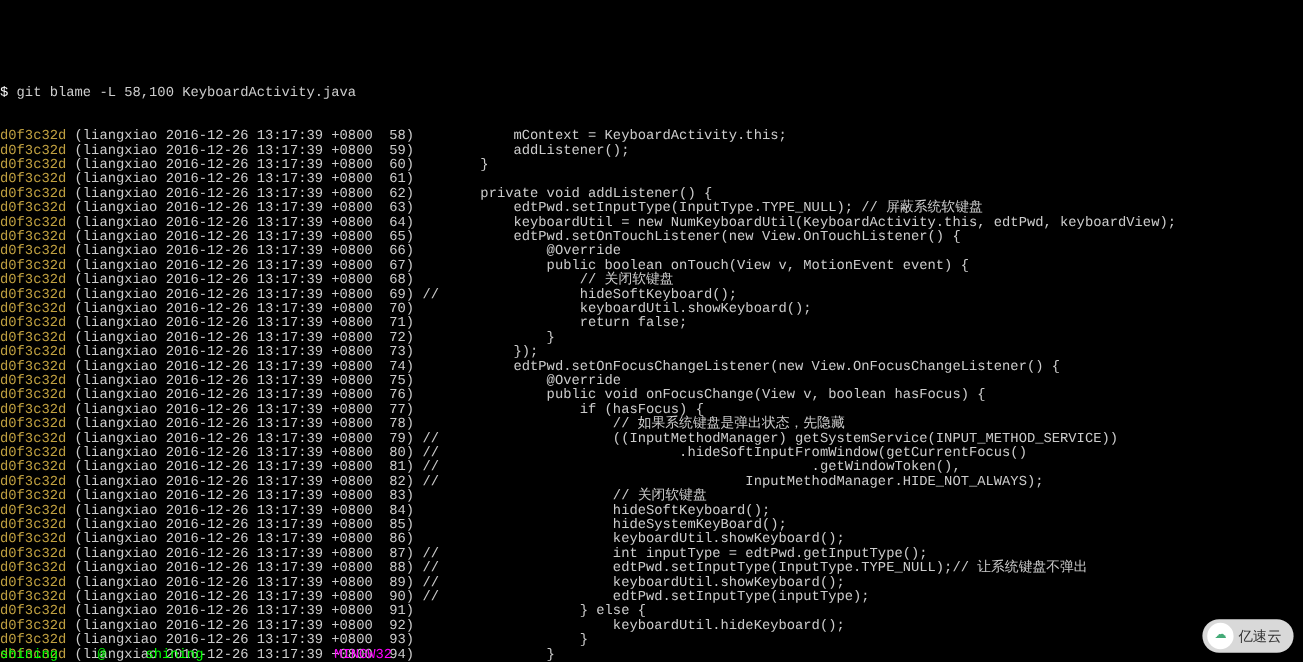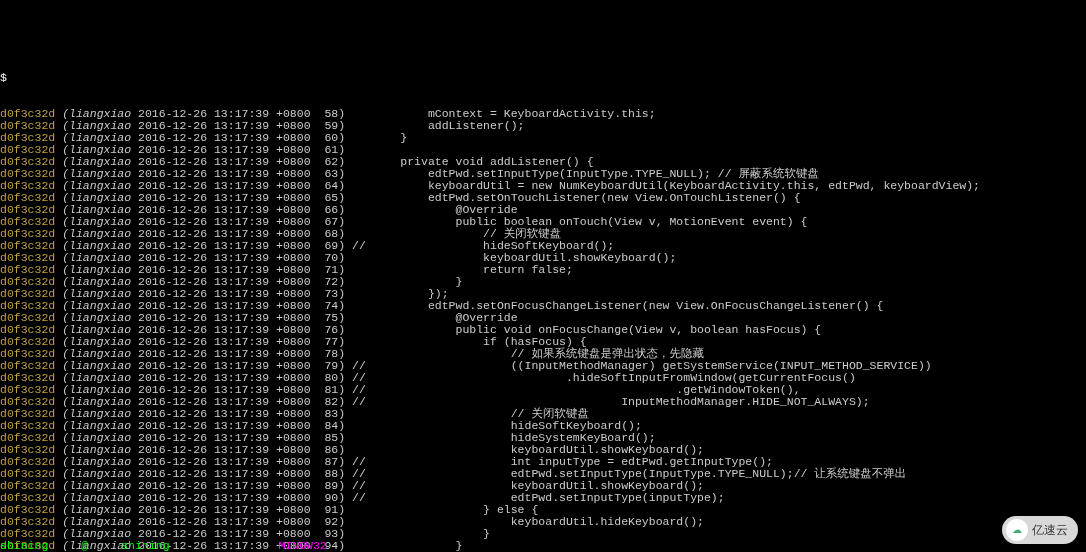--- a/index.html
+++ b/index.html
@@ -18,21 +18,21 @@
     .terminal {
       padding: 0;
     }
     .line {
       height: 12px;
       display: flex;
     }
     .prompt-dollar { color: #ffffff; }
     .cmd { color: #cccccc; }
     .hash { color: #c0a040; }
-    .author { color: #cccccc; font-style: italic; }
+    .author { color: #cccccc; }
     .date { color: #cccccc; }
     .lineno { color: #cccccc; }
     .code { color: #cccccc; }
     .prompt-line {
       position: absolute;
       bottom: 0;
       left: 0;
       gap: 33px;
     }
     .user { color: #00ff00; }
@@ -65,21 +65,21 @@
       font-size: 10px;
       color: #4a7;
     }
   </style>
 </head>
 <body>
 
 
 
 <div class="terminal">
-  <div class="line"><span class="prompt-dollar">$</span><span> </span></div>
+  <div class="line"><span class="prompt-dollar">$</span><span> </span><span class="cmd">git blame -L 58,100 KeyboardActivity.java</span></div>
   <div id="blame-rows"><div class="line"><span class="hash">d0f3c32d</span><span> </span><span class="author">(liangxiao</span><span> </span><span class="date">2016-12-26 13:17:39 +0800</span><span> </span><span class="lineno"> 58)</span><span class="code">            mContext = KeyboardActivity.this;</span></div><div class="line"><span class="hash">d0f3c32d</span><span> </span><span class="author">(liangxiao</span><span> </span><span class="date">2016-12-26 13:17:39 +0800</span><span> </span><span class="lineno"> 59)</span><span class="code">            addListener();</span></div><div class="line"><span class="hash">d0f3c32d</span><span> </span><span class="author">(liangxiao</span><span> </span><span class="date">2016-12-26 13:17:39 +0800</span><span> </span><span class="lineno"> 60)</span><span class="code">        }</span></div><div class="line"><span class="hash">d0f3c32d</span><span> </span><span class="author">(liangxiao</span><span> </span><span class="date">2016-12-26 13:17:39 +0800</span><span> </span><span class="lineno"> 61)</span><span class="code"></span></div><div class="line"><span class="hash">d0f3c32d</span><span> </span><span class="author">(liangxiao</span><span> </span><span class="date">2016-12-26 13:17:39 +0800</span><span> </span><span class="lineno"> 62)</span><span class="code">        private void addListener() {</span></div><div class="line"><span class="hash">d0f3c32d</span><span> </span><span class="author">(liangxiao</span><span> </span><span class="date">2016-12-26 13:17:39 +0800</span><span> </span><span class="lineno"> 63)</span><span class="code">            edtPwd.setInputType(InputType.TYPE_NULL); // 屏蔽系统软键盘</span></div><div class="line"><span class="hash">d0f3c32d</span><span> </span><span class="author">(liangxiao</span><span> </span><span class="date">2016-12-26 13:17:39 +0800</span><span> </span><span class="lineno"> 64)</span><span class="code">            keyboardUtil = new NumKeyboardUtil(KeyboardActivity.this, edtPwd, keyboardView);</span></div><div class="line"><span class="hash">d0f3c32d</span><span> </span><span class="author">(liangxiao</span><span> </span><span class="date">2016-12-26 13:17:39 +0800</span><span> </span><span class="lineno"> 65)</span><span class="code">            edtPwd.setOnTouchListener(new View.OnTouchListener() {</span></div><div class="line"><span class="hash">d0f3c32d</span><span> </span><span class="author">(liangxiao</span><span> </span><span class="date">2016-12-26 13:17:39 +0800</span><span> </span><span class="lineno"> 66)</span><span class="code">                @Override</span></div><div class="line"><span class="hash">d0f3c32d</span><span> </span><span class="author">(liangxiao</span><span> </span><span class="date">2016-12-26 13:17:39 +0800</span><span> </span><span class="lineno"> 67)</span><span class="code">                public boolean onTouch(View v, MotionEvent event) {</span></div><div class="line"><span class="hash">d0f3c32d</span><span> </span><span class="author">(liangxiao</span><span> </span><span class="date">2016-12-26 13:17:39 +0800</span><span> </span><span class="lineno"> 68)</span><span class="code">                    // 关闭软键盘</span></div><div class="line"><span class="hash">d0f3c32d</span><span> </span><span class="author">(liangxiao</span><span> </span><span class="date">2016-12-26 13:17:39 +0800</span><span> </span><span class="lineno"> 69)</span><span class="code"> //                 hideSoftKeyboard();</span></div><div class="line"><span class="hash">d0f3c32d</span><span> </span><span class="author">(liangxiao</span><span> </span><span class="date">2016-12-26 13:17:39 +0800</span><span> </span><span class="lineno"> 70)</span><span class="code">                    keyboardUtil.showKeyboard();</span></div><div class="line"><span class="hash">d0f3c32d</span><span> </span><span class="author">(liangxiao</span><span> </span><span class="date">2016-12-26 13:17:39 +0800</span><span> </span><span class="lineno"> 71)</span><span class="code">                    return false;</span></div><div class="line"><span class="hash">d0f3c32d</span><span> </span><span class="author">(liangxiao</span><span> </span><span class="date">2016-12-26 13:17:39 +0800</span><span> </span><span class="lineno"> 72)</span><span class="code">                }</span></div><div class="line"><span class="hash">d0f3c32d</span><span> </span><span class="author">(liangxiao</span><span> </span><span class="date">2016-12-26 13:17:39 +0800</span><span> </span><span class="lineno"> 73)</span><span class="code">            });</span></div><div class="line"><span class="hash">d0f3c32d</span><span> </span><span class="author">(liangxiao</span><span> </span><span class="date">2016-12-26 13:17:39 +0800</span><span> </span><span class="lineno"> 74)</span><span class="code">            edtPwd.setOnFocusChangeListener(new View.OnFocusChangeListener() {</span></div><div class="line"><span class="hash">d0f3c32d</span><span> </span><span class="author">(liangxiao</span><span> </span><span class="date">2016-12-26 13:17:39 +0800</span><span> </span><span class="lineno"> 75)</span><span class="code">                @Override</span></div><div class="line"><span class="hash">d0f3c32d</span><span> </span><span class="author">(liangxiao</span><span> </span><span class="date">2016-12-26 13:17:39 +0800</span><span> </span><span class="lineno"> 76)</span><span class="code">                public void onFocusChange(View v, boolean hasFocus) {</span></div><div class="line"><span class="hash">d0f3c32d</span><span> </span><span class="author">(liangxiao</span><span> </span><span class="date">2016-12-26 13:17:39 +0800</span><span> </span><span class="lineno"> 77)</span><span class="code">                    if (hasFocus) {</span></div><div class="line"><span class="hash">d0f3c32d</span><span> </span><span class="author">(liangxiao</span><span> </span><span class="date">2016-12-26 13:17:39 +0800</span><span> </span><span class="lineno"> 78)</span><span class="code">                        // 如果系统键盘是弹出状态，先隐藏</span></div><div class="line"><span class="hash">d0f3c32d</span><span> </span><span class="author">(liangxiao</span><span> </span><span class="date">2016-12-26 13:17:39 +0800</span><span> </span><span class="lineno"> 79)</span><span class="code"> //                     ((InputMethodManager) getSystemService(INPUT_METHOD_SERVICE))</span></div><div class="line"><span class="hash">d0f3c32d</span><span> </span><span class="author">(liangxiao</span><span> </span><span class="date">2016-12-26 13:17:39 +0800</span><span> </span><span class="lineno"> 80)</span><span class="code"> //                             .hideSoftInputFromWindow(getCurrentFocus()</span></div><div class="line"><span class="hash">d0f3c32d</span><span> </span><span class="author">(liangxiao</span><span> </span><span class="date">2016-12-26 13:17:39 +0800</span><span> </span><span class="lineno"> 81)</span><span class="code"> //                                             .getWindowToken(),</span></div><div class="line"><span class="hash">d0f3c32d</span><span> </span><span class="author">(liangxiao</span><span> </span><span class="date">2016-12-26 13:17:39 +0800</span><span> </span><span class="lineno"> 82)</span><span class="code"> //                                     InputMethodManager.HIDE_NOT_ALWAYS);</span></div><div class="line"><span class="hash">d0f3c32d</span><span> </span><span class="author">(liangxiao</span><span> </span><span class="date">2016-12-26 13:17:39 +0800</span><span> </span><span class="lineno"> 83)</span><span class="code">                        // 关闭软键盘</span></div><div class="line"><span class="hash">d0f3c32d</span><span> </span><span class="author">(liangxiao</span><span> </span><span class="date">2016-12-26 13:17:39 +0800</span><span> </span><span class="lineno"> 84)</span><span class="code">                        hideSoftKeyboard();</span></div><div class="line"><span class="hash">d0f3c32d</span><span> </span><span class="author">(liangxiao</span><span> </span><span class="date">2016-12-26 13:17:39 +0800</span><span> </span><span class="lineno"> 85)</span><span class="code">                        hideSystemKeyBoard();</span></div><div class="line"><span class="hash">d0f3c32d</span><span> </span><span class="author">(liangxiao</span><span> </span><span class="date">2016-12-26 13:17:39 +0800</span><span> </span><span class="lineno"> 86)</span><span class="code">                        keyboardUtil.showKeyboard();</span></div><div class="line"><span class="hash">d0f3c32d</span><span> </span><span class="author">(liangxiao</span><span> </span><span class="date">2016-12-26 13:17:39 +0800</span><span> </span><span class="lineno"> 87)</span><span class="code"> //                     int inputType = edtPwd.getInputType();</span></div><div class="line"><span class="hash">d0f3c32d</span><span> </span><span class="author">(liangxiao</span><span> </span><span class="date">2016-12-26 13:17:39 +0800</span><span> </span><span class="lineno"> 88)</span><span class="code"> //                     edtPwd.setInputType(InputType.TYPE_NULL);// 让系统键盘不弹出</span></div><div class="line"><span class="hash">d0f3c32d</span><span> </span><span class="author">(liangxiao</span><span> </span><span class="date">2016-12-26 13:17:39 +0800</span><span> </span><span class="lineno"> 89)</span><span class="code"> //                     keyboardUtil.showKeyboard();</span></div><div class="line"><span class="hash">d0f3c32d</span><span> </span><span class="author">(liangxiao</span><span> </span><span class="date">2016-12-26 13:17:39 +0800</span><span> </span><span class="lineno"> 90)</span><span class="code"> //                     edtPwd.setInputType(inputType);</span></div><div class="line"><span class="hash">d0f3c32d</span><span> </span><span class="author">(liangxiao</span><span> </span><span class="date">2016-12-26 13:17:39 +0800</span><span> </span><span class="lineno"> 91)</span><span class="code">                    } else {</span></div><div class="line"><span class="hash">d0f3c32d</span><span> </span><span class="author">(liangxiao</span><span> </span><span class="date">2016-12-26 13:17:39 +0800</span><span> </span><span class="lineno"> 92)</span><span class="code">                        keyboardUtil.hideKeyboard();</span></div><div class="line"><span class="hash">d0f3c32d</span><span> </span><span class="author">(liangxiao</span><span> </span><span class="date">2016-12-26 13:17:39 +0800</span><span> </span><span class="lineno"> 93)</span><span class="code">                    }</span></div><div class="line"><span class="hash">d0f3c32d</span><span> </span><span class="author">(liangxiao</span><span> </span><span class="date">2016-12-26 13:17:39 +0800</span><span> </span><span class="lineno"> 94)</span><span class="code">                }</span></div></div>
 </div>
 
 <div class="line prompt-line"><span class="user">shining</span><span class="at">@</span><span class="host">shining</span><span> </span><span class="mingw">MINGW32</span></div>
 
 <div class="watermark">
   <span class="watermark-icon">☁</span>
   <span>亿速云</span>
 </div>
 

